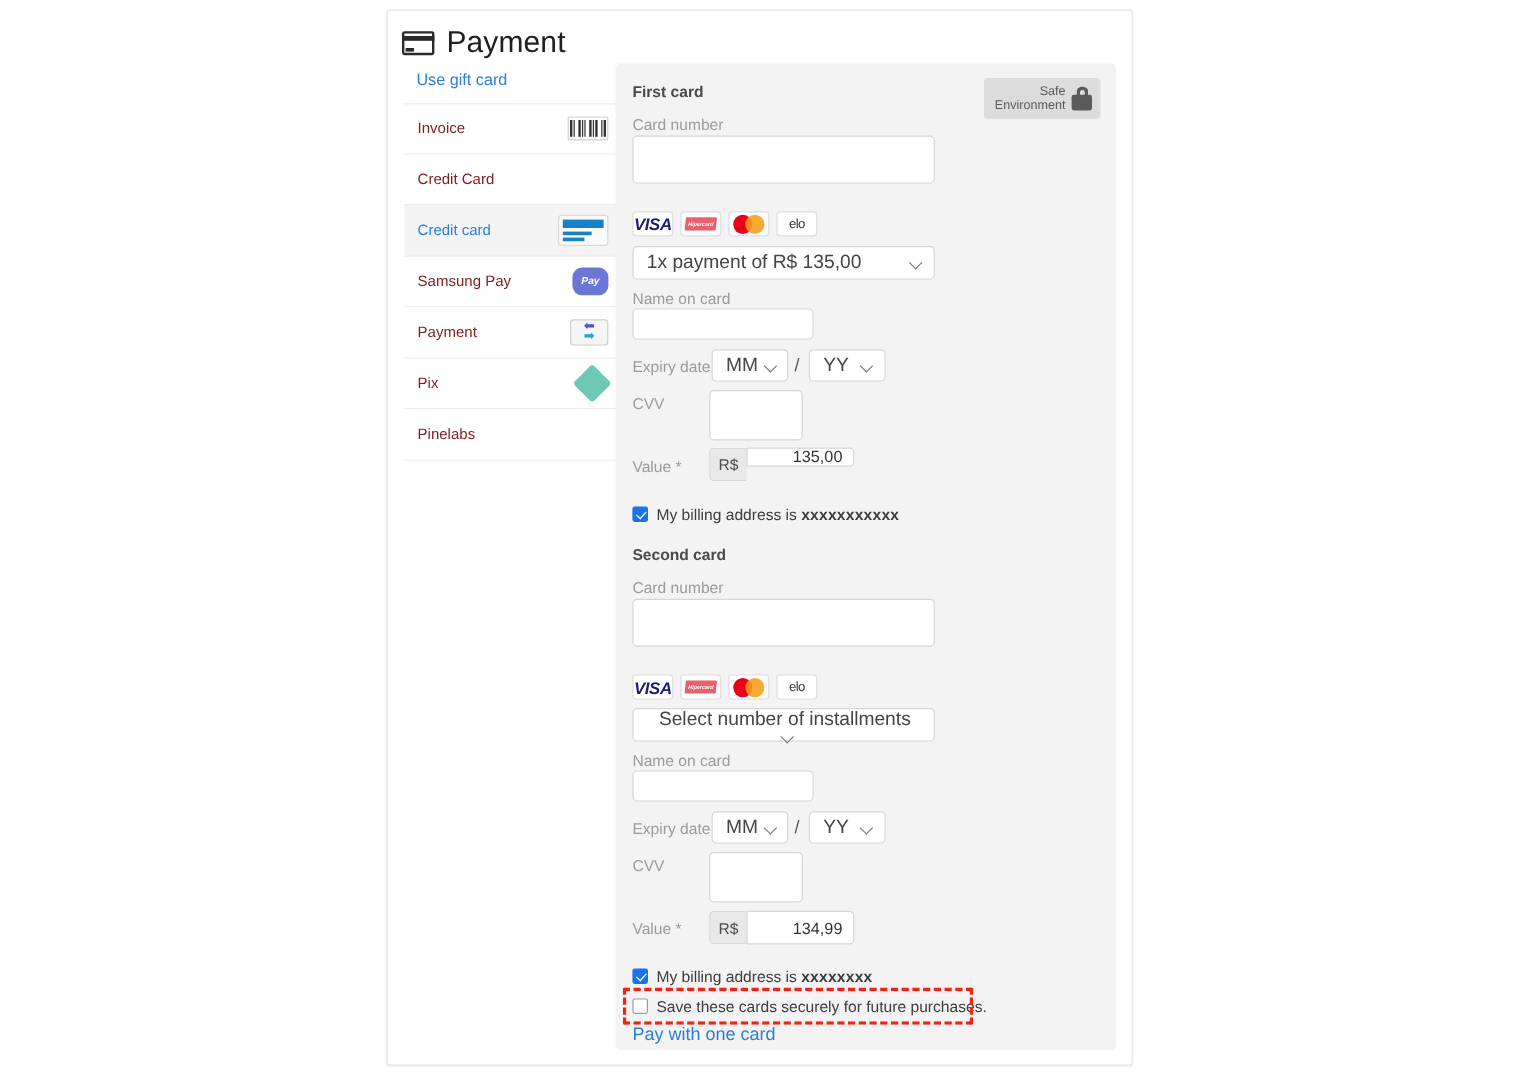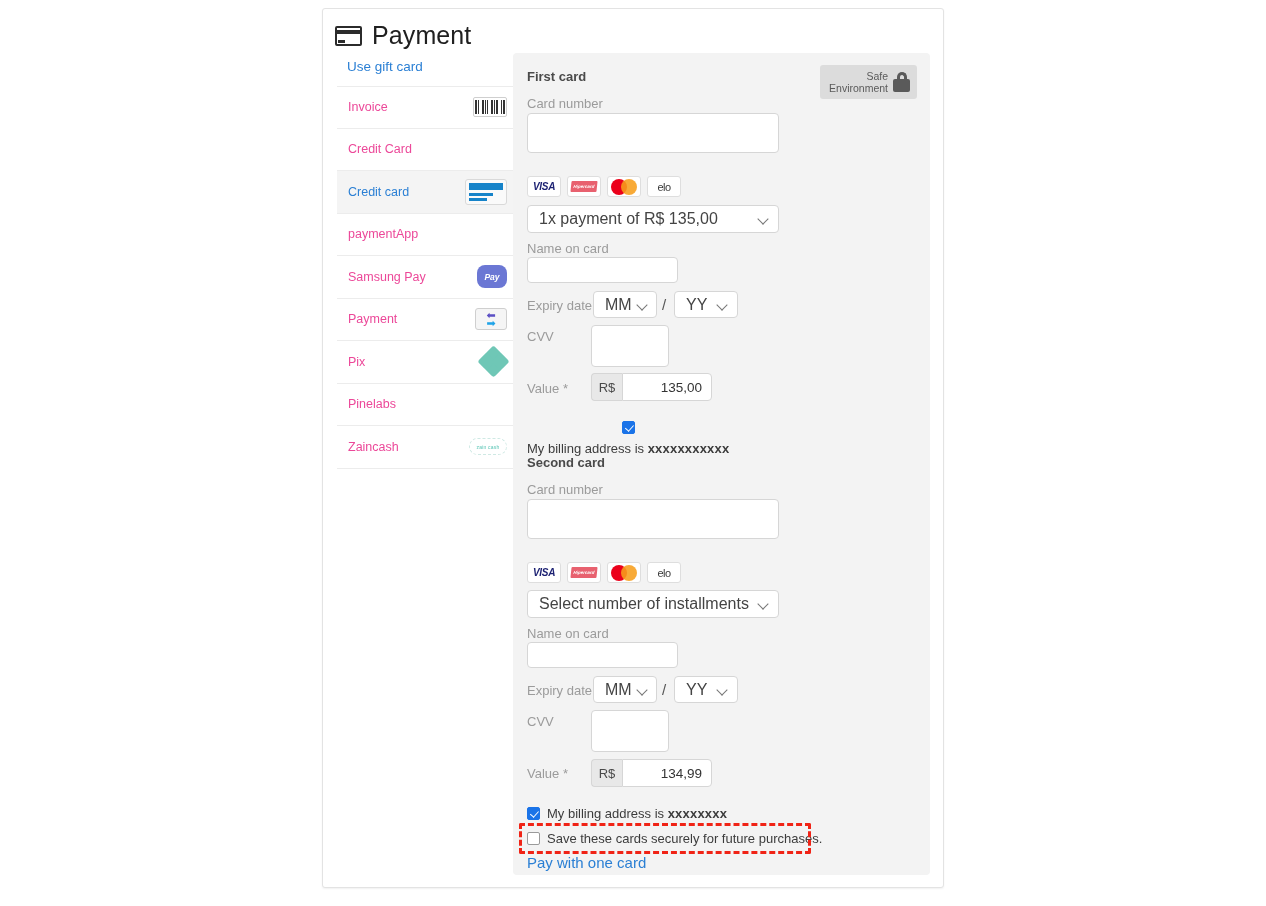--- a/index.html
+++ b/index.html
@@ -58,21 +58,21 @@
     position: relative;
     height: 42.5px;
     display: flex; align-items: center; justify-content: space-between;
     padding: 0 10px 0 11px;
     border-bottom: 1px solid #ececec;
     background: #ffffff;
     cursor: pointer;
   }
   .method-row:first-child { border-top: 1px solid #ececec; }
   .method-row.selected { background: #f4f4f4; }
-  .method-label { font-size: 12.5px; color: #ec4899; white-space: nowrap; }
+  .method-label { font-size: 12.5px; color: #7f1d1d; white-space: nowrap; }
   .method-row.selected .method-label { color: #2a7fd4; }
   .method-icon { display: flex; align-items: center; justify-content: center; }
 
   
   .ic-barcode {
     width: 34px; height: 20px; background: #fff;
     border: 1px solid #cfcfcf; border-radius: 2px;
     display: flex; align-items: center; justify-content: center; gap: 1px;
     overflow: hidden;
   }
@@ -185,21 +185,21 @@
     background:#1a73e8; transform: translate(-50%,-50%);
   }
 
   .brand-row { position: absolute; display: flex; gap: 6px; }
   .brand {
     width: 34px; height: 21px; background:#fff;
     border:1px solid #dedede; border-radius:3px;
     display:flex; align-items:center; justify-content:center;
     overflow:hidden;
   }
-  .b-visa { font-size: 10px; font-weight: bold; font-style: italic; color:#1a1f71; letter-spacing:-.3px; }
+  .b-visa { font-size: 14px; font-weight: bold; font-style: italic; color:#1a1f71; letter-spacing:-.3px; }
   .b-hiper {
     width: 26px; height: 11px; background:#e8616f; border-radius:1px;
     display:flex; align-items:center; justify-content:center;
     color:#fff; font-size:4.5px; font-style: italic; font-weight:bold;
     transform: skewX(-6deg);
   }
   .b-mc { position: relative; width: 26px; height: 16px; }
   .b-mc .c1 { position:absolute; left:0; top:0; width:16px; height:16px; border-radius:50%; background:#eb001b; }
   .b-mc .c2 { position:absolute; right:0; top:0; width:16px; height:16px; border-radius:50%; background:#f79e1b; opacity:.88; }
   .b-elo { font-size: 11px; color:#3a3a3a; letter-spacing:-.5px; }
@@ -295,24 +295,20 @@
       <span class="method-label">Credit card</span>
       <span class="method-icon">
         <span class="ic-creditcard">
             <span class="band"></span>
             <span class="l1"></span>
             <span class="l2"></span>
           </span>
       </span>
     </div>
 
-    <div class="method-row">
-      <span class="method-label">paymentApp</span>
-      <span class="method-icon"></span>
-    </div>
 
     <div class="method-row">
       <span class="method-label">Samsung Pay</span>
       <span class="method-icon">
         <span class="ic-samsungpay">Pay</span>
       </span>
     </div>
 
     <div class="method-row">
       <span class="method-label">Payment</span>
@@ -334,26 +330,20 @@
             <span class="r"></span>
           </span>
       </span>
     </div>
 
     <div class="method-row">
       <span class="method-label">Pinelabs</span>
       <span class="method-icon"></span>
     </div>
 
-    <div class="method-row">
-      <span class="method-label">Zaincash</span>
-      <span class="method-icon">
-        <span class="ic-zaincash">zain cash</span>
-      </span>
-    </div>
   </div>
 
   <div class="form-panel">
 
     <div class="safe-badge">
       <div class="txt">
         <div>Safe</div>
         <div>Environment</div>
       </div>
       <div class="lock">
@@ -409,25 +399,25 @@
     <div class="sel" style="left:161px; top:238px; width:64px; height:27px;">
       <span>YY</span>
       <span class="chev"></span>
     </div>
 
     <div class="fld-label" style="left:14px; top:276px;">CVV</div>
     <div class="txtbox" style="left:78px; top:272px; width:78px; height:42px;"></div>
 
     <div class="fld-label" style="left:14px; top:328px;">Value *</div>
     <div class="prefix" style="left:78px; top:320px; width:31px; height:28px;">R$</div>
-    <div class="amount" style="left:109px; top:320px; width:90px; height:28px;">
+    <div class="amount" style="left:109px; top:320px; width:90px; height:16px;align-items:flex-end;">
       <span>135,00</span>
     </div>
 
-    <div class="cbrow" style="left:14px; top:368px;flex-direction:column;">
+    <div class="cbrow" style="left:14px; top:368px;">
       <span class="cbox on"></span>
       <span class="cbtext"><span>My billing address is </span><b>xxxxxxxxxxx</b></span>
     </div>
 
     <div class="section-title" style="left:14px; top:402px;">Second card</div>
 
     <div class="fld-label" style="left:14px; top:429px;">Card number</div>
     <div class="txtbox" style="left:14px; top:446px; width:252px; height:40px;"></div>
 
     <div class="radio-row" style="left:15px; top:542px; gap:27px;">
@@ -448,21 +438,21 @@
           <span class="b-mc">
             <span class="c1"></span>
             <span class="c2"></span>
           </span>
         </span>
       <span class="brand">
           <span class="b-elo">elo</span>
         </span>
     </div>
 
-    <div class="sel" style="left:14px; top:537px; width:252px; height:28px;">
+    <div class="sel" style="left:14px; top:537px; width:252px; height:28px;flex-direction:column;">
       <span>Select number of installments</span>
       <span class="chev"></span>
     </div>
 
     <div class="fld-label" style="left:14px; top:573px;">Name on card</div>
     <div class="txtbox" style="left:14px; top:589px; width:151px; height:26px;"></div>
 
     <div class="fld-label" style="left:14px; top:630px;">Expiry date</div>
     <div class="sel" style="left:80px; top:623px; width:64px; height:27px;">
       <span>MM</span>

